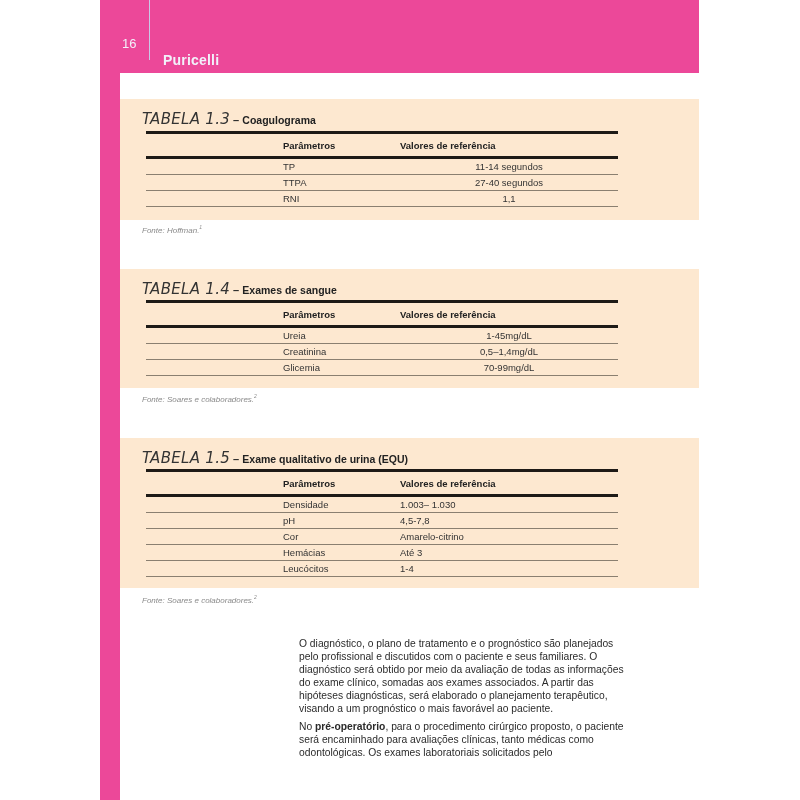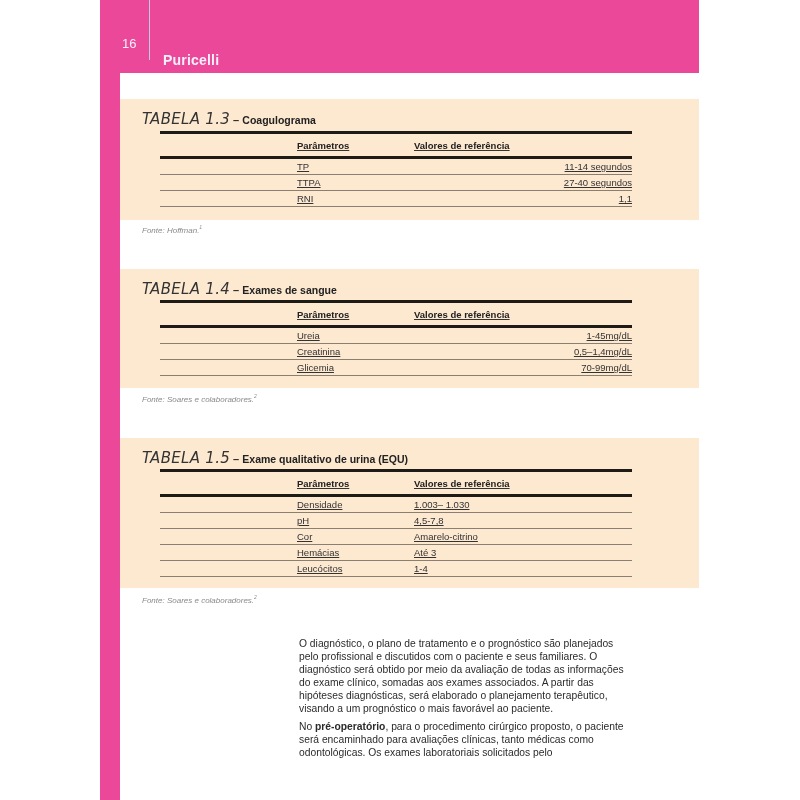--- a/index.html
+++ b/index.html
@@ -35,34 +35,34 @@
     position: absolute; left: 22px; top: 11px; color: #2a2a2a;
     white-space: nowrap;
   }
   .tcaption .tnum {
     font-family: "DejaVu Sans", sans-serif; font-style: italic; font-weight: 200;
     font-size: 15px; letter-spacing: 0.3px; color: #333;
   }
   .tcaption .tdash { font-size: 11px; font-weight: bold; }
   .tcaption .tname { font-size: 10.5px; font-weight: bold; color: #222; }
   table.data {
-    position: absolute; left: 40px; width: 472px; border-collapse: collapse;
-    font-size: 9.5px; color: #333; text-decoration: underline;
+    position: absolute; left: 26px; width: 472px; border-collapse: collapse;
+    font-size: 9.5px; color: #333;
   }
   table.data th {
     text-align: left; font-weight: bold; color: #222; height: 22px;
     border-top: 3px solid #1e1a16; border-bottom: 3px solid #1e1a16;
     padding: 0;
   }
   table.data td {
     height: 15px; padding: 0; border-bottom: 1px solid #8a7f70;
   }
   table.data .c0 { width: 137px; }
   table.data .c1 { width: 117px; }
-  table.data .ctr { text-align: right; }
+  table.data .ctr { text-align: center; }
   .fonte {
     position: absolute; left: 22px; font-size: 8px; color: #8a8a8a;
     font-style: italic;
   }
   .fonte sup { font-size: 5px; }
   .body-text {
     position: absolute; left: 179px; width: 350px; font-size: 10.3px;
     line-height: 12.9px; color: #2b2b2b;
   }
   .body-text p { margin: 0 16px 6px 0; }

